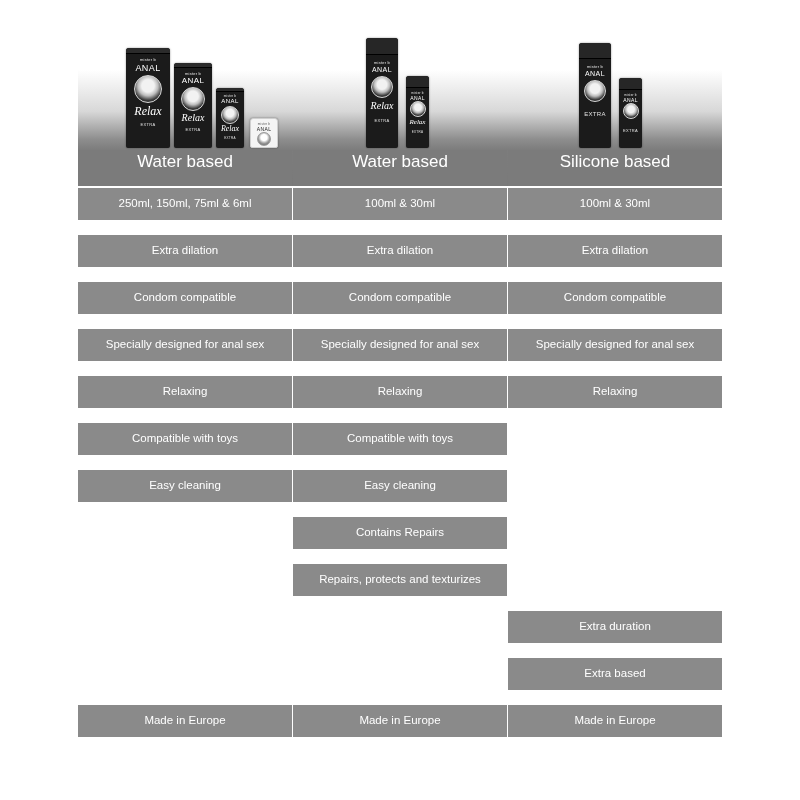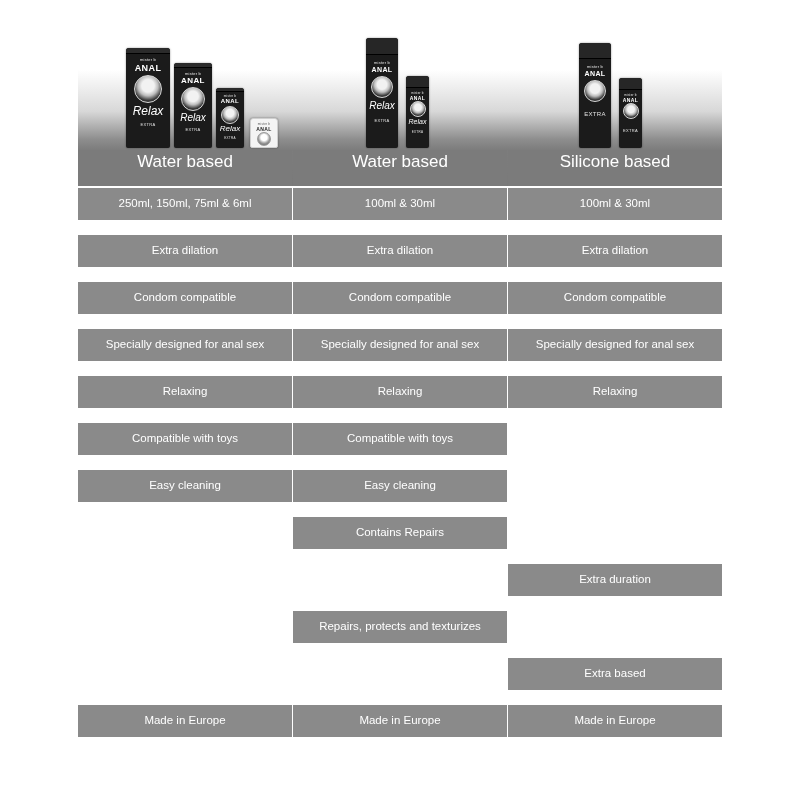--- a/index.html
+++ b/index.html
@@ -60,38 +60,38 @@
     text-align: center;
     font-size: 4px;
     letter-spacing: 0.2px;
     font-family: "Liberation Sans", sans-serif;
   }
   .pkg .title {
     position: absolute;
     left: 0; right: 0;
     color: #ffffff;
     text-align: center;
-    font-weight: bold;
+    font-weight: normal;
     letter-spacing: 0.4px;
   }
   .pkg .face {
     position: absolute;
     left: 50%;
     transform: translateX(-50%);
     border-radius: 50%;
     background:
       radial-gradient(circle at 50% 38%, #f2f2f2 0%, #f2f2f2 30%, #bdbdbd 48%, #3a3a3a 70%, #1b1b1b 100%);
     border: 1px solid #d6d6d6;
   }
   .pkg .script {
     position: absolute;
     left: 0; right: 0;
     text-align: center;
     color: #ffffff;
-    font-family: Liberation Sans, sans-serif;
+    font-family: Liberation Serif, serif;
     font-style: italic;
   }
   .pkg .extra {
     position: absolute;
     left: 0; right: 0;
     text-align: center;
     color: #e0e0e0;
     font-size: 4px;
     letter-spacing: 0.3px;
   }
@@ -298,28 +298,28 @@
     </div>
 
     <div class="row">
       <div class="cell empty"></div>
       <div class="cell">Contains Repairs</div>
       <div class="cell empty"></div>
     </div>
 
     <div class="row">
       <div class="cell empty"></div>
+      <div class="cell">Repairs, protects and texturizes</div>
+      <div class="cell empty"></div>
+    </div>
+
+    <div class="row">
+      <div class="cell empty"></div>
       <div class="cell empty"></div>
       <div class="cell">Extra duration</div>
-    </div>
-
-    <div class="row">
-      <div class="cell empty"></div>
-      <div class="cell">Repairs, protects and texturizes</div>
-      <div class="cell empty"></div>
     </div>
 
     <div class="row">
       <div class="cell empty"></div>
       <div class="cell empty"></div>
       <div class="cell">Extra based</div>
     </div>
 
     <div class="row">
       <div class="cell">Made in Europe</div>

